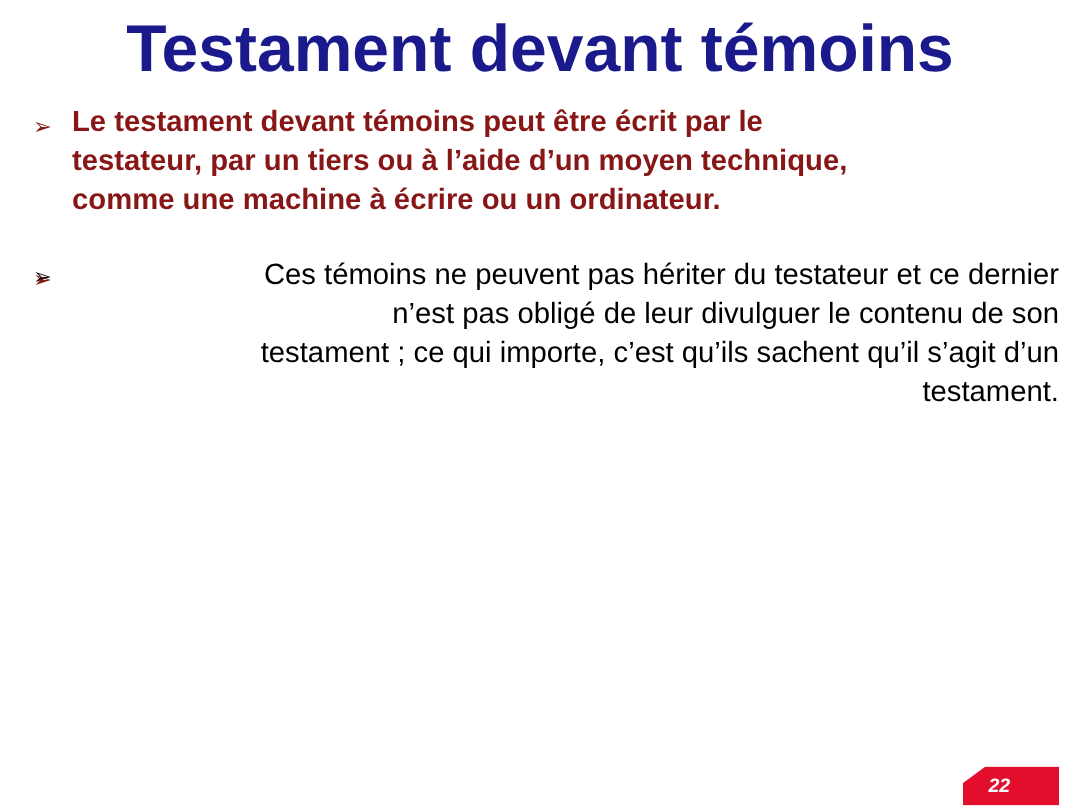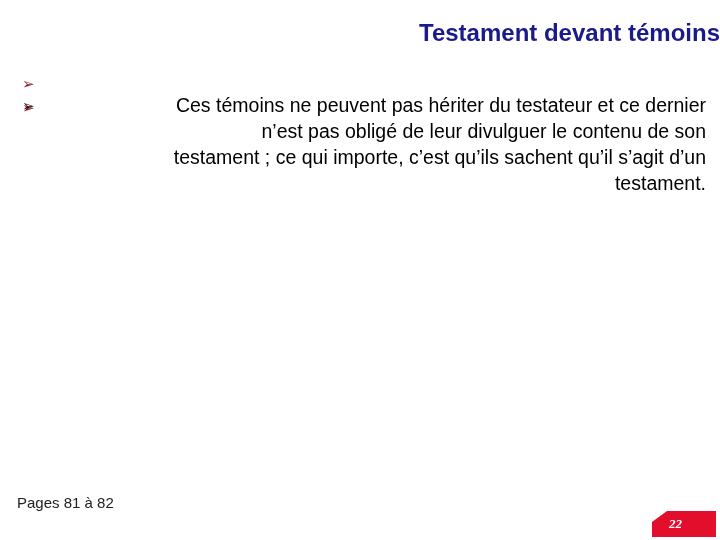--- a/index.html
+++ b/index.html
@@ -6,23 +6,23 @@
   .slide {
     position: relative;
     width: 720px;
     height: 540px;
     background: #ffffff;
     overflow: hidden;
     font-family: "Liberation Sans", sans-serif;
   }
   .title {
     margin: 0;
-    padding-top: 19px;
-    text-align: right;
-    font-size: 24px;
+    padding-top: 8px;
+    text-align: center;
+    font-size: 44px;
     font-weight: bold;
     color: var(--title_blue, #1a1a8c);
   }
   .content {
     position: absolute;
     left: 22px;
     top: 68px;
     width: 684px;
   }
   .bullet {
@@ -49,57 +49,57 @@
   .seg.block { display: block; text-align: right; }
   .pages-note {
     position: absolute;
     left: 17px;
     top: 494px;
     font-size: 15px;
     color: #222222;
   }
   .page-badge {
     position: absolute;
-    right: 4px;
+    right: 14px;
     bottom: 3px;
     width: 64px;
     height: 26px;
     background: var(--badge_red, #e30e2c);
     clip-path: polygon(15px 0, 100% 0, 100% 100%, 0 100%, 0 11px);
-    font-family: Liberation Serif, serif;
   }
   .page-badge .num {
     display: block;
     padding-left: 17px;
     font-size: 13px;
     font-style: italic;
     font-weight: bold;
     line-height: 26px;
     color: var(--badge_text, #ffffff);
   }
 </style>
 </head>
 <body>
 
 <div class="slide">
 
   <h1 class="title">Testament devant témoins</h1>
 
   <div class="content">
 
-    <p class="bullet gap-md"><span class="marker darkred">➢</span></p>
+    <p class="bullet gap-md"><span class="marker darkred">➢</span><span class="seg bold-darkred">Le testament devant témoins peut être écrit par le
+testateur, par un tiers ou à l’aide d’un moyen technique,
+comme une machine à écrire ou un ordinateur.</span></p>
 
     <p class="bullet gap-lg"><span class="marker black">➢</span></p>
 
     <p class="bullet"><span class="marker darkred">➢</span><span class="seg regular-black block">Ces témoins ne peuvent pas hériter du testateur et ce dernier
 n’est pas obligé de leur divulguer le contenu de son
 testament ; ce qui importe, c’est qu’ils sachent qu’il s’agit d’un
 testament.</span></p>
 
   </div>
 
-  <span class="pages-note">Pages 81 à 82</span>
 
   <div class="page-badge">
     <span class="num">22</span>
   </div>
 
 </div>
 
 </body></html>

